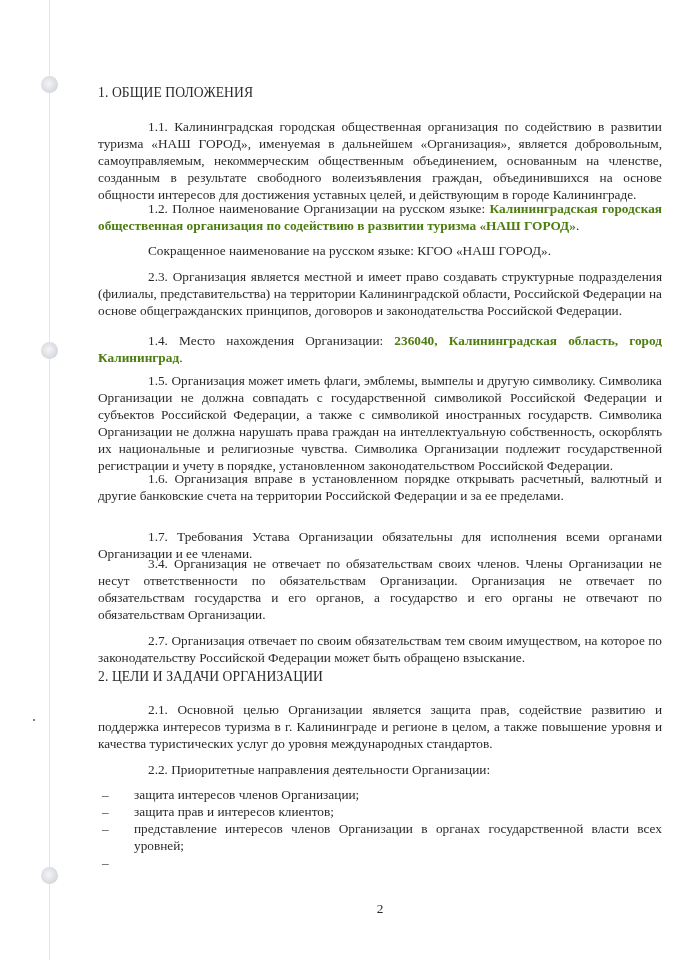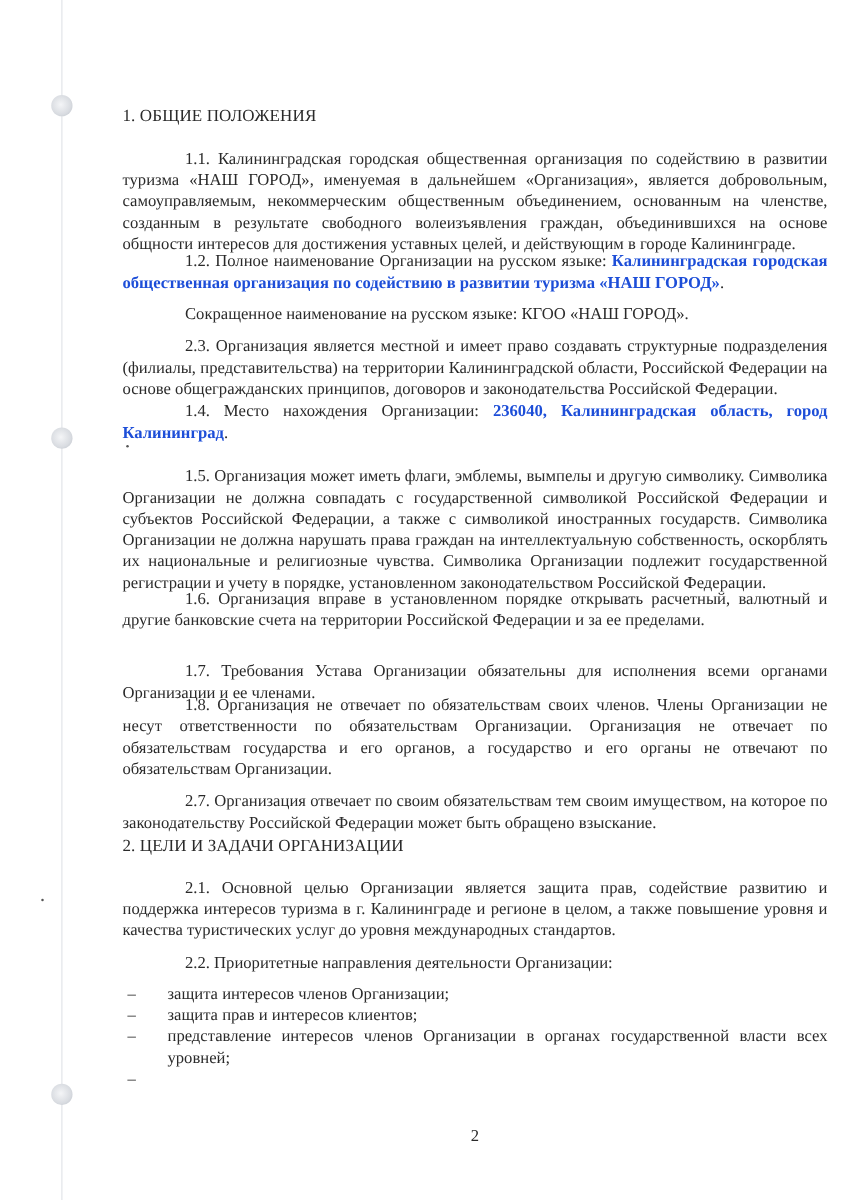--- a/index.html
+++ b/index.html
@@ -25,21 +25,21 @@
   .heading {
     position:absolute; left:0; width:564px; text-align:left;
     font-size:13.6px; letter-spacing:0.1px;
   }
   .para {
     position:absolute; left:0; width:564px; text-align:justify;
     text-align-last:left;
     font-family:Liberation Serif, serif;
   }
   .para .indent { display:inline-block; width:50px; }
-  .para b { font-weight:bold; color:#1d4ed8; }
+  .para b { font-weight:bold; color:#4d7c0f; }
   .list { position:absolute; left:0; width:564px; margin:0; padding:0; list-style:none; }
   .list li { position:relative; padding-left:36px; text-align:justify; text-align-last:left; }
   .list li .dash { position:absolute; left:4px; top:0; }
   .page-number {
     position:absolute; left:0; width:564px; text-align:center; top:900px; font-size:13.3px;
   }
   .speck { position:absolute; width:2px; height:2px; background:#555; border-radius:1px; }
 </style>
 </head>
 <body>
@@ -56,29 +56,29 @@
   <div class="heading" style="top:84px">1. ОБЩИЕ ПОЛОЖЕНИЯ</div>
 
   <div class="para" style="top:118px"><span class="indent"></span><span>1.1. Калининградская городская общественная организация по содействию в развитии туризма «НАШ ГОРОД», именуемая в дальнейшем «Организация», является добровольным, самоуправляемым, некоммерческим общественным объединением, основанным на членстве, созданным в результате свободного волеизъявления граждан, объединившихся на основе общности интересов для достижения уставных целей, и действующим в городе Калининграде.</span></div>
 
   <div class="para" style="top:200px"><span class="indent"></span><span>1.2. Полное наименование Организации на русском языке: </span><b>Калининградская городская общественная организация по содействию в развитии туризма «НАШ ГОРОД»</b><span>.</span></div>
 
   <div class="para" style="top:242px"><span class="indent"></span><span>Сокращенное наименование на русском языке: КГОО «НАШ ГОРОД».</span></div>
 
   <div class="para" style="top:268px"><span class="indent"></span><span>2.3. Организация является местной и имеет право создавать структурные подразделения (филиалы, представительства) на территории Калининградской области, Российской Федерации на основе общегражданских принципов, договоров и законодательства Российской Федерации.</span></div>
 
-  <div class="para" style="top:320px"><span class="indent"></span><span>1.4. Место нахождения Организации: </span><b>236040, Калининградская область, город Калининград</b><span>.</span></div>
+  <div class="para" style="top:332px"><span class="indent"></span><span>1.4. Место нахождения Организации: </span><b>236040, Калининградская область, город Калининград</b><span>.</span></div>
 
   <div class="para" style="top:372px"><span class="indent"></span><span>1.5. Организация может иметь флаги, эмблемы, вымпелы и другую символику. Символика Организации не должна совпадать с государственной символикой Российской Федерации и субъектов Российской Федерации, а также с символикой иностранных государств. Символика Организации не должна нарушать права граждан на интеллектуальную собственность, оскорблять их национальные и религиозные чувства. Символика Организации подлежит государственной регистрации и учету в порядке, установленном законодательством Российской Федерации.</span></div>
 
   <div class="para" style="top:470px"><span class="indent"></span><span>1.6. Организация вправе в установленном порядке открывать расчетный, валютный и другие банковские счета на территории Российской Федерации и за ее пределами.</span></div>
 
   <div class="para" style="top:528px"><span class="indent"></span><span>1.7. Требования Устава Организации обязательны для исполнения всеми органами Организации и ее членами.</span></div>
 
-  <div class="para" style="top:555px"><span class="indent"></span><span>1.8. Организация не отвечает по обязательствам своих членов. Члены Организации не несут ответственности по обязательствам Организации. Организация не отвечает по обязательствам государства и его органов, а государство и его органы не отвечают по обязательствам Организации.</span></div>
+  <div class="para" style="top:555px"><span class="indent"></span><span>3.4. Организация не отвечает по обязательствам своих членов. Члены Организации не несут ответственности по обязательствам Организации. Организация не отвечает по обязательствам государства и его органов, а государство и его органы не отвечают по обязательствам Организации.</span></div>
 
   <div class="para" style="top:632px"><span class="indent"></span><span>2.7. Организация отвечает по своим обязательствам тем своим имуществом, на которое по законодательству Российской Федерации может быть обращено взыскание.</span></div>
 
   <div class="heading" style="top:668px">2. ЦЕЛИ И ЗАДАЧИ ОРГАНИЗАЦИИ</div>
 
   <div class="para" style="top:701px"><span class="indent"></span><span>2.1. Основной целью Организации является защита прав, содействие развитию и поддержка интересов туризма в г. Калининграде и регионе в целом, а также повышение уровня и качества туристических услуг до уровня международных стандартов.</span></div>
 
   <div class="para" style="top:761px"><span class="indent"></span><span>2.2. Приоритетные направления деятельности Организации:</span></div>
 
   <ul class="list" style="top:786px">

